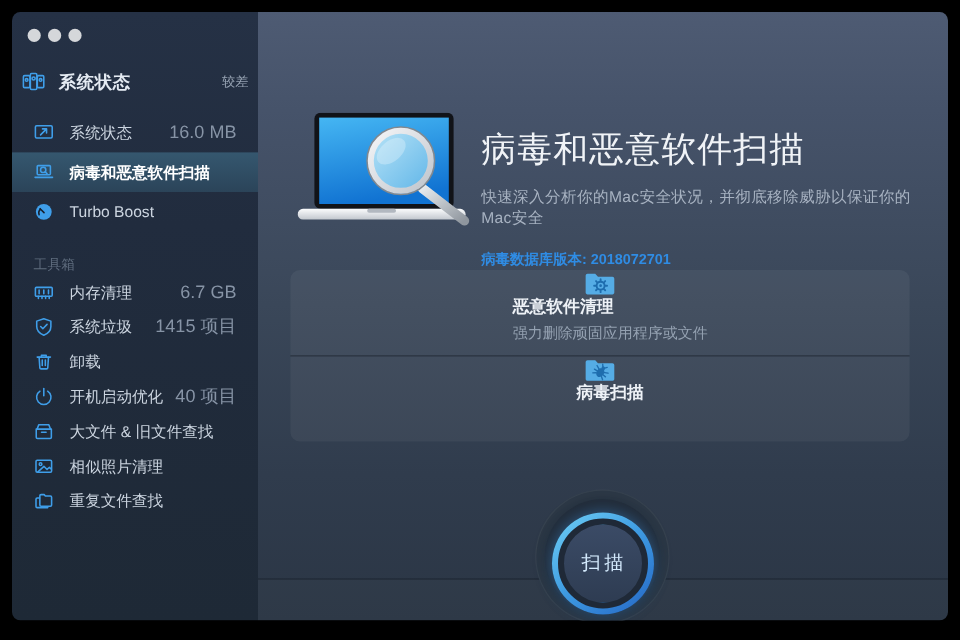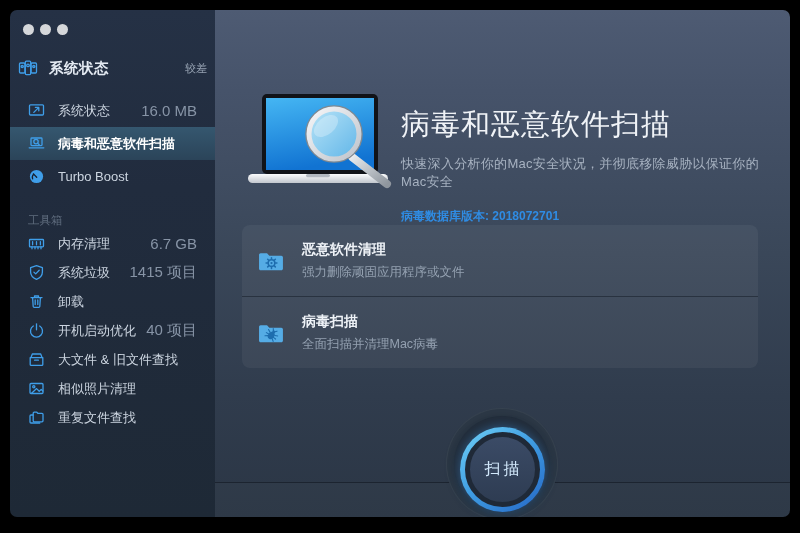--- a/index.html
+++ b/index.html
@@ -44,21 +44,21 @@
   }
   .hero-art{position:absolute;left:33px;top:84px;}
   .hero-text{position:absolute;left:186px;top:95px;right:14px;}
   .hero-title{font-size:29px;font-weight:400;color:#f0f3f7;letter-spacing:1px;}
   .hero-sub{margin-top:10px;font-size:13px;color:#a7b2c1;letter-spacing:0.3px;}
   .hero-ver{margin-top:17px;font-size:12px;font-weight:bold;color:#2f8ce4;}
   .cards{
     position:absolute;left:27px;top:215px;width:516px;border-radius:8px;
     background:rgba(255,255,255,0.05);
   }
-  .card-row{height:71px;display:flex;align-items:center;padding:0 16px;cursor:pointer;}
+  .card-row{height:71px;display:flex;align-items:center;padding:0 16px;cursor:pointer;flex-direction:column;}
   .card-row:first-child{border-bottom:1px solid rgba(14,20,29,0.45);}
   .card-text{margin-left:17px;}
   .card-title{font-size:14px;font-weight:bold;color:#eef2f7;}
   .card-desc{margin-top:5px;font-size:12.5px;color:#94a1b1;}
   .footer{
     position:absolute;left:0;right:0;bottom:0;height:34px;
     border-top:1px solid rgba(13,19,27,0.55);
     background:rgba(255,255,255,0.015);
   }
   .scan-socket{
@@ -283,21 +283,20 @@
               <path d="M10.2 11 L7.6 9.8 M10.2 13.2 L7.6 13.4 M10.4 15 L8.2 16.6"></path>
               <path d="M15.8 11 L18.4 9.8 M15.8 13.2 L18.4 13.4 M15.6 15 L17.8 16.6"></path>
               <path d="M12.1 8 L10.8 6.4 M13.9 8 L15.2 6.4"></path>
             </g>
             <ellipse cx="13" cy="13" rx="3" ry="3.8" fill="#1e6dae"></ellipse>
             <circle cx="13" cy="8.8" r="1.5" fill="#1e6dae"></circle>
           </g>
         </svg>
         <div class="card-text">
           <div class="card-title">病毒扫描</div>
-          <div class="card-desc">全面扫描并清理Mac病毒</div>
         </div>
       </div>
     </div>
 
     <div class="footer"></div>
     <div class="scan-socket"></div>
     <div class="scan-btn">
       <div class="scan-ring">
         <div class="scan-core">
           <span class="scan-label">扫描</span>

